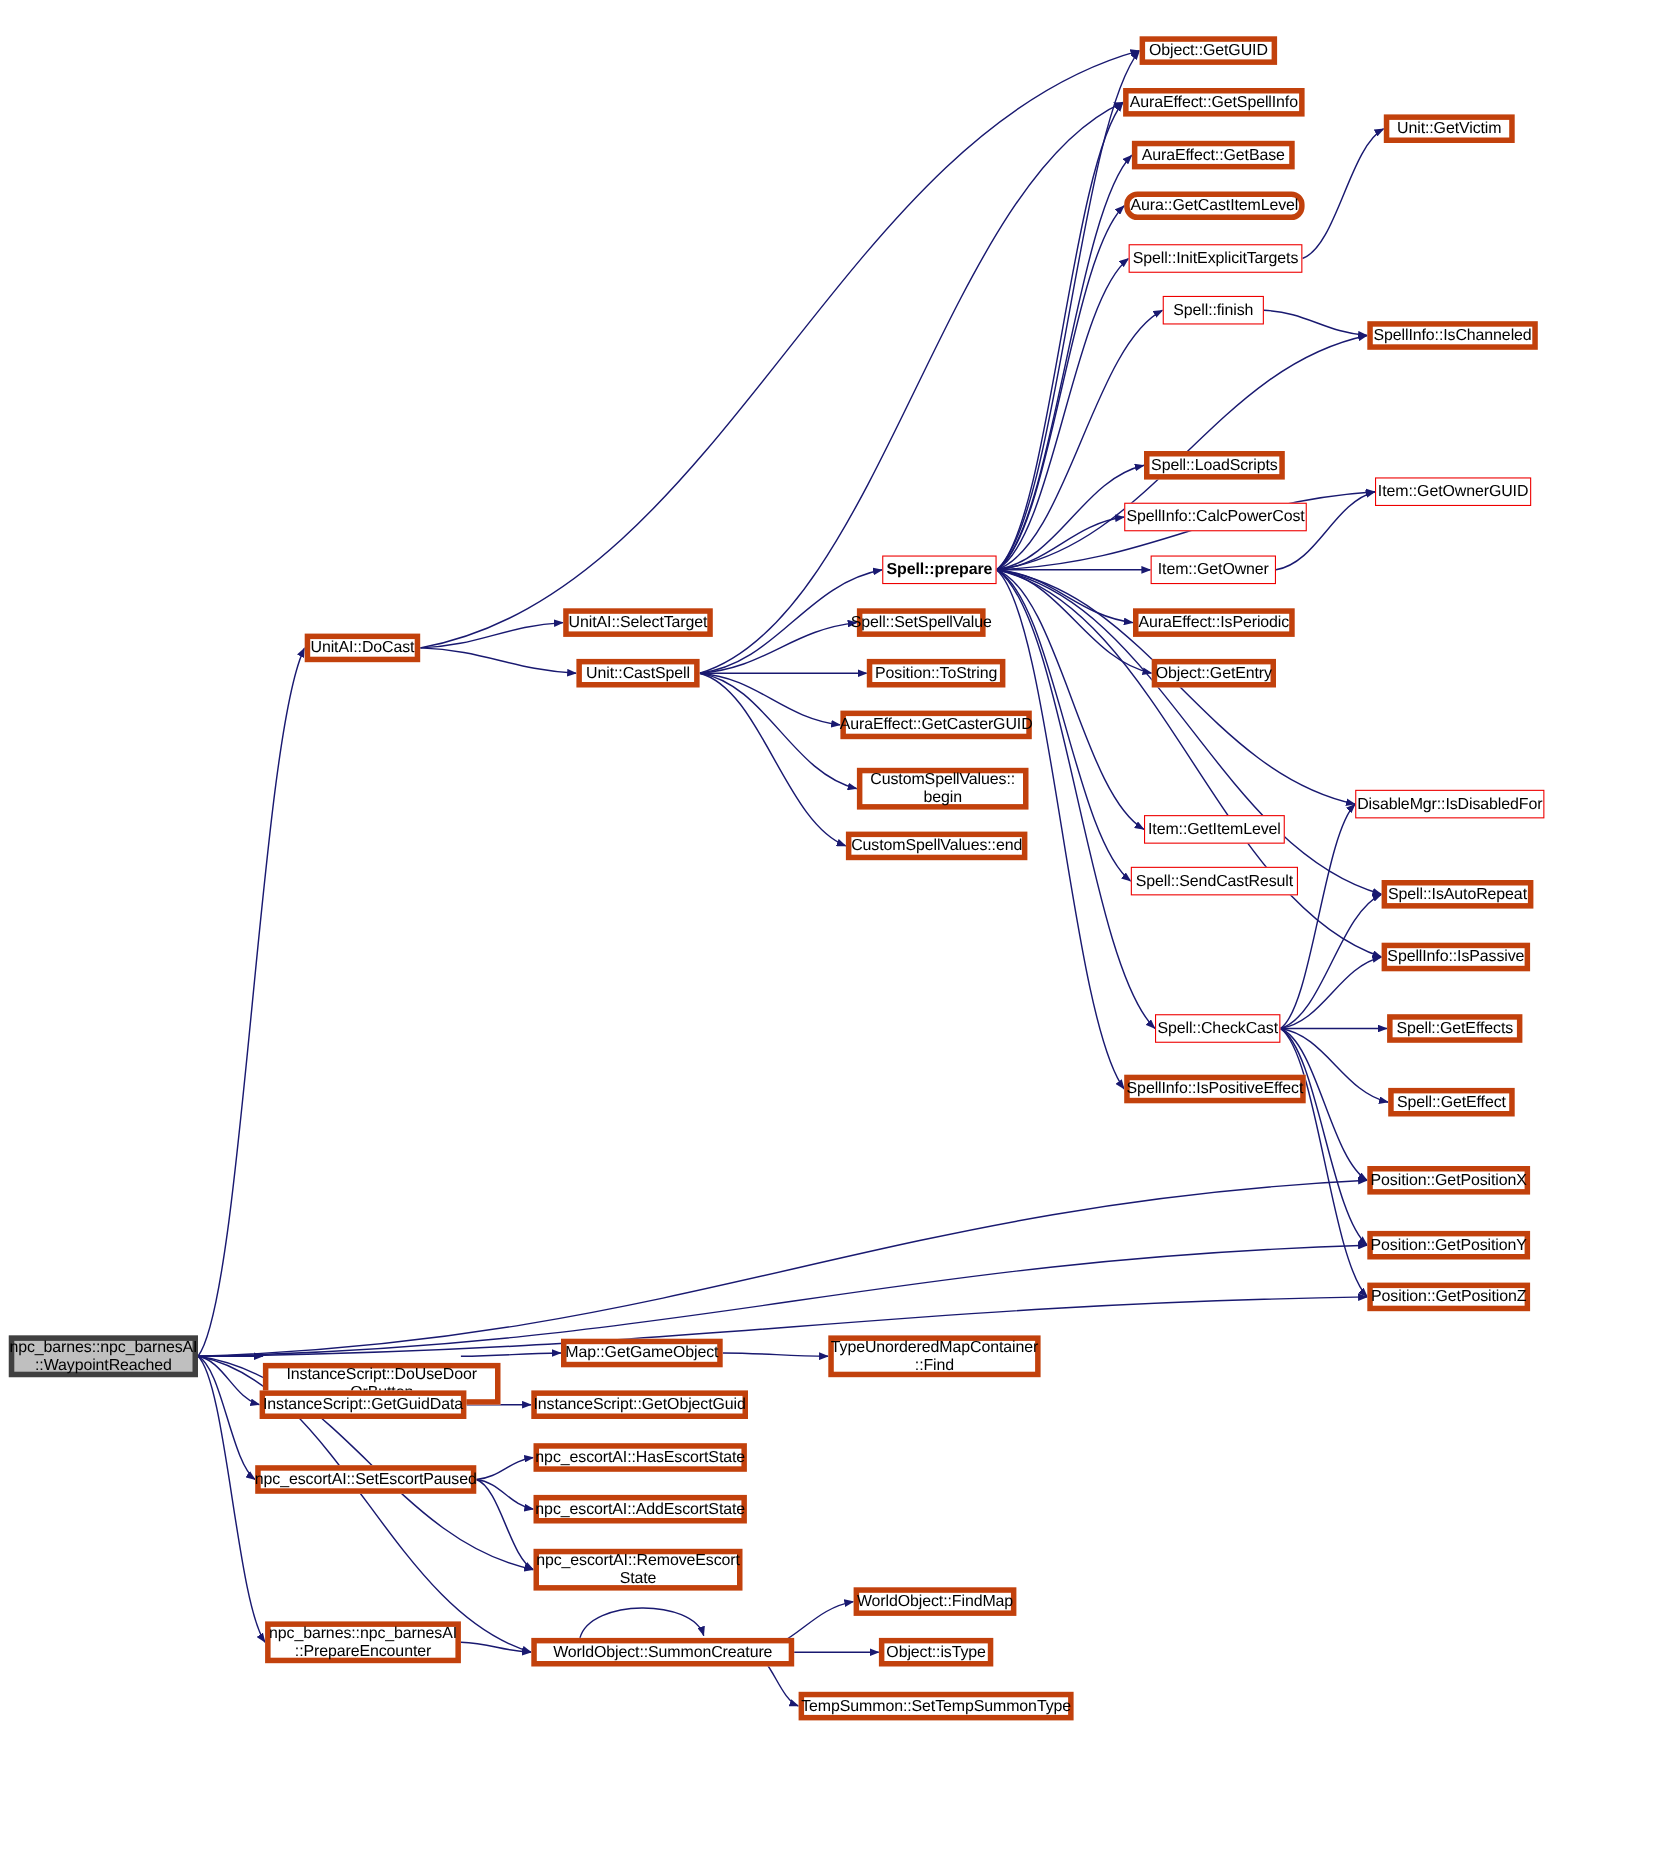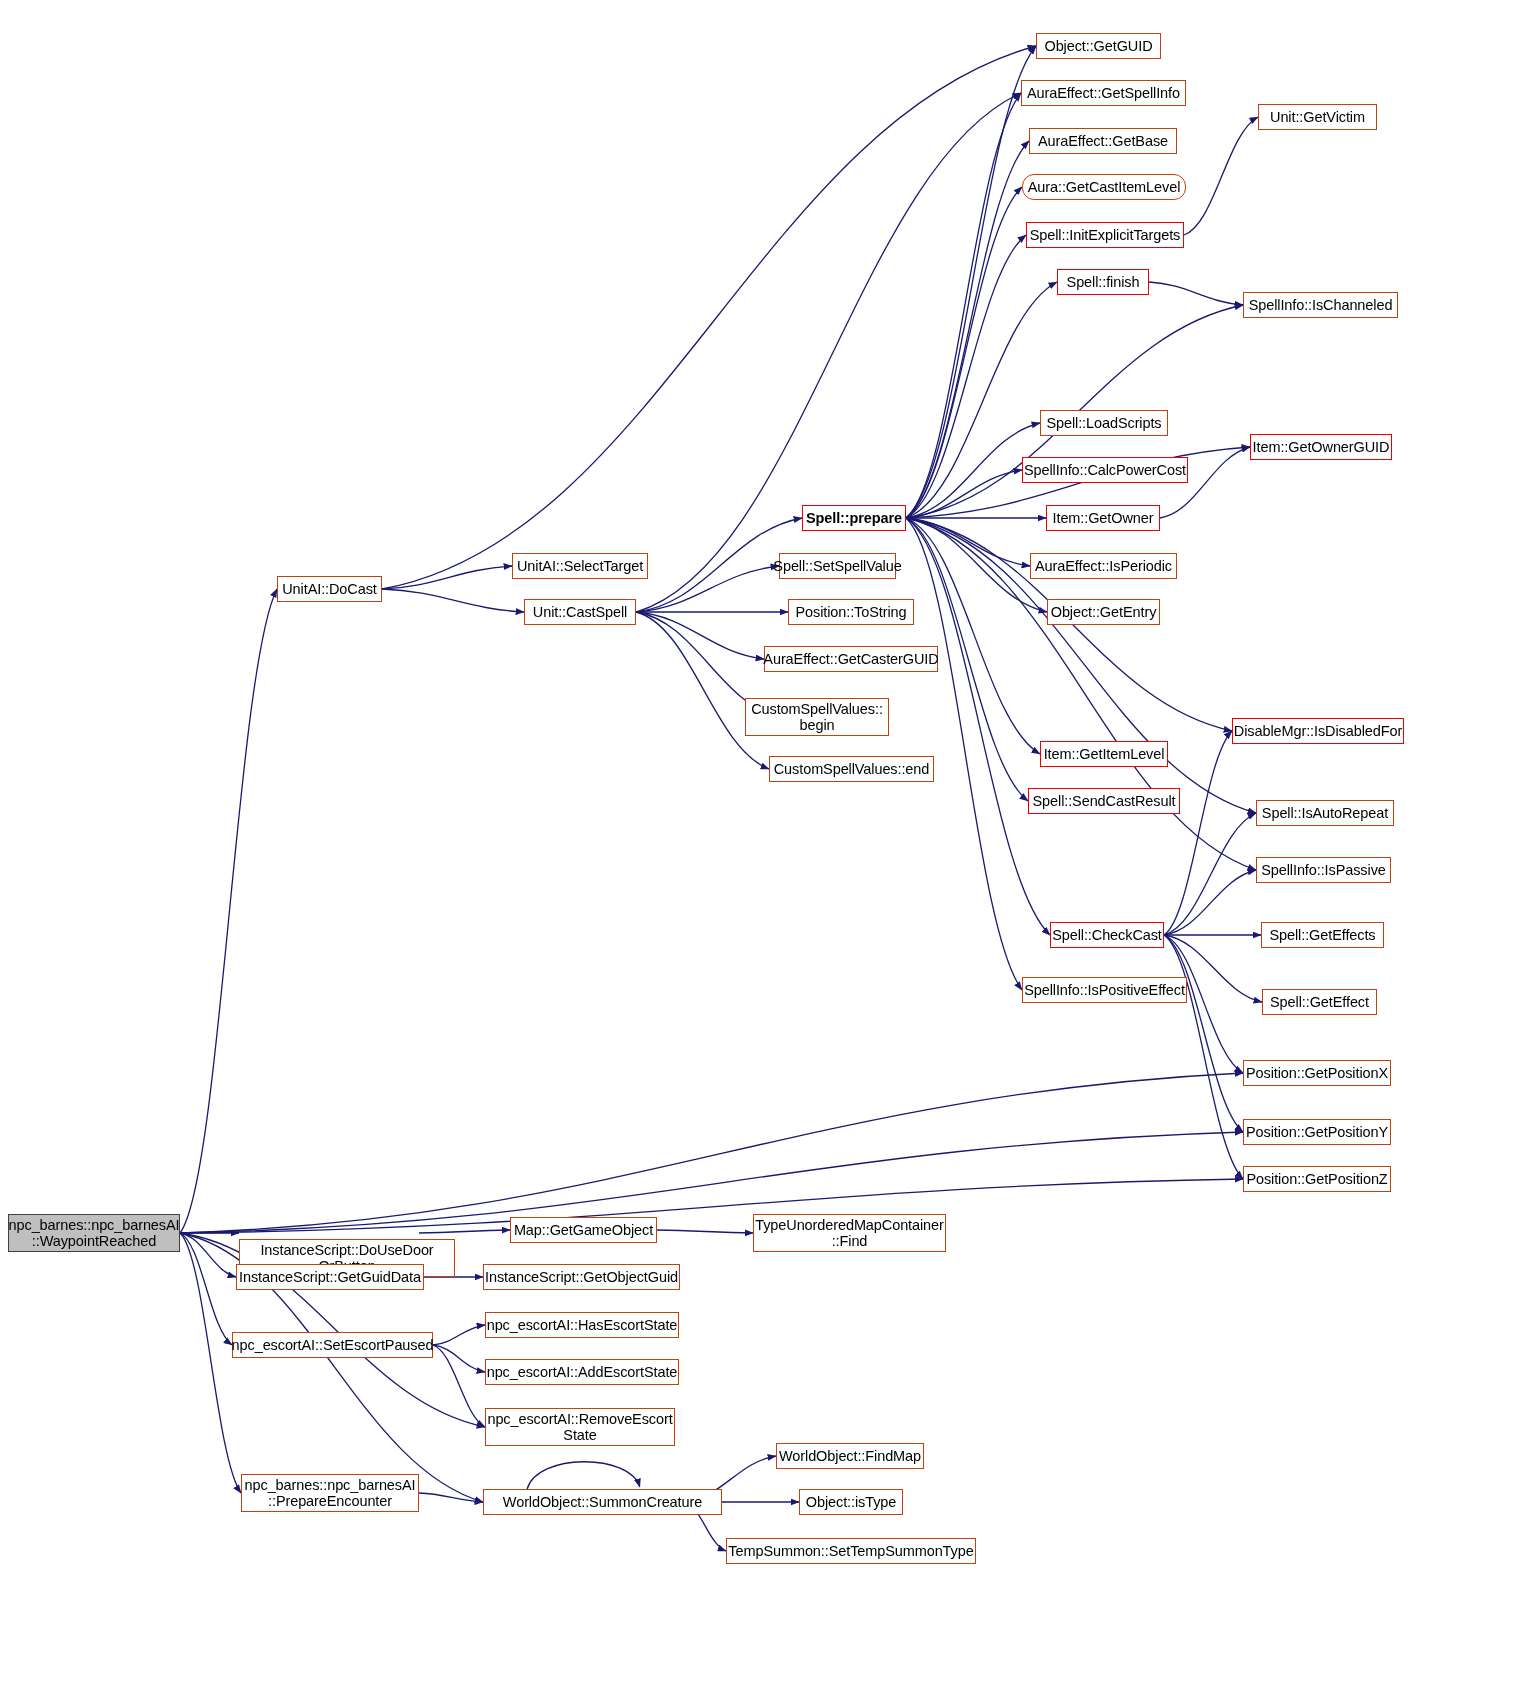--- a/index.html
+++ b/index.html
@@ -21,21 +21,21 @@
     position: absolute;
     left: 0;
     top: 0;
     width: 1513px;
     height: 1683px;
     pointer-events: none;
   }
   .node {
     position: absolute;
     box-sizing: border-box;
-    border: 1px solid #c2410c;
+    border: 5px solid #c2410c;
     background: #ffffff;
     color: #000000;
     font-size: 14.5px;
     line-height: 1.12;
     display: flex;
     align-items: center;
     justify-content: center;
     text-align: center;
     white-space: pre-line;
     padding: 1px 4px;
@@ -128,21 +128,21 @@
   <div id="node-layer">
       <div class="node root" style="left: 8px; top: 1214px; width: 172px; height: 38px;">npc_barnes::npc_barnesAI
 ::WaypointReached</div>
       <div class="node" style="left: 277px; top: 576px; width: 105px; height: 26px;">UnitAI::DoCast</div>
       <div class="node" style="left: 512px; top: 553px; width: 136px; height: 26px;">UnitAI::SelectTarget</div>
       <div class="node" style="left: 524px; top: 599px; width: 112px; height: 26px;">Unit::CastSpell</div>
       <div class="node red" style="left: 802px; top: 505px; width: 104px; height: 26px; font-weight: bold;">Spell::prepare</div>
       <div class="node" style="left: 779px; top: 553px; width: 117px; height: 26px;">Spell::SetSpellValue</div>
       <div class="node" style="left: 788px; top: 599px; width: 126px; height: 26px;">Position::ToString</div>
       <div class="node" style="left: 764px; top: 646px; width: 174px; height: 26px;">AuraEffect::GetCasterGUID</div>
-      <div class="node" style="left: 745px; top: 698px; width: 144px; height: 38px;">CustomSpellValues::
+      <div class="node" style="left: 779px; top: 698px; width: 156px; height: 38px;">CustomSpellValues::
 begin</div>
       <div class="node" style="left: 769px; top: 756px; width: 165px; height: 26px; text-align: right;">CustomSpellValues::end</div>
       <div class="node" style="left: 1036px; top: 33px; width: 125px; height: 26px;">Object::GetGUID</div>
       <div class="node" style="left: 1021px; top: 80px; width: 165px; height: 26px;">AuraEffect::GetSpellInfo</div>
       <div class="node" style="left: 1029px; top: 128px; width: 148px; height: 26px;">AuraEffect::GetBase</div>
       <div class="node" style="left: 1022px; top: 174px; width: 164px; height: 26px; border-radius: 12px;">Aura::GetCastItemLevel</div>
       <div class="node red" style="left: 1026px; top: 222px; width: 158px; height: 26px;">Spell::InitExplicitTargets</div>
       <div class="node red" style="left: 1057px; top: 269px; width: 92px; height: 26px;">Spell::finish</div>
       <div class="node" style="left: 1258px; top: 104px; width: 119px; height: 26px;">Unit::GetVictim</div>
       <div class="node" style="left: 1243px; top: 292px; width: 155px; height: 26px;">SpellInfo::IsChanneled</div>

